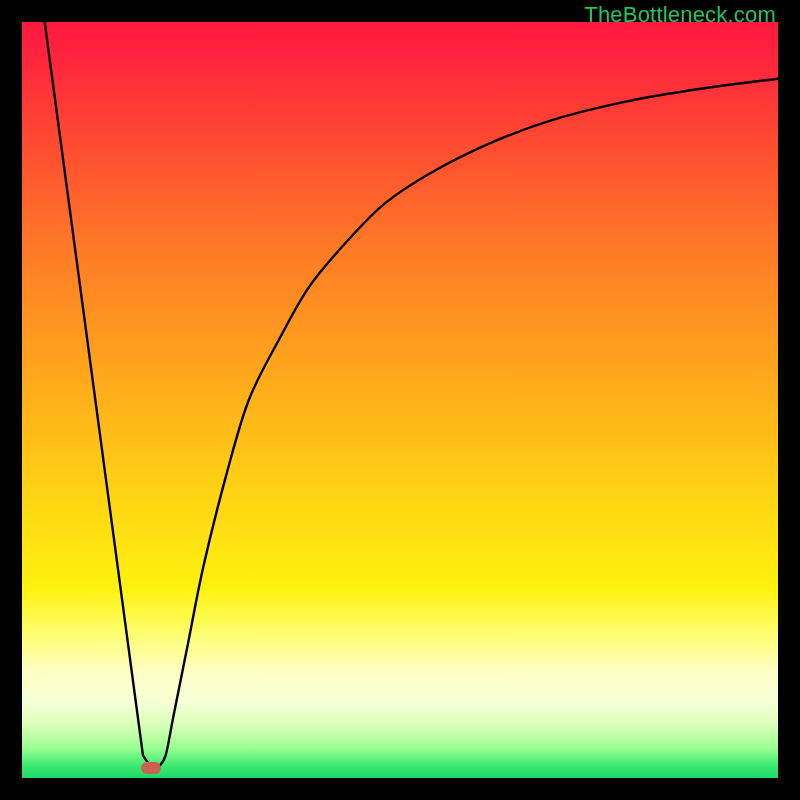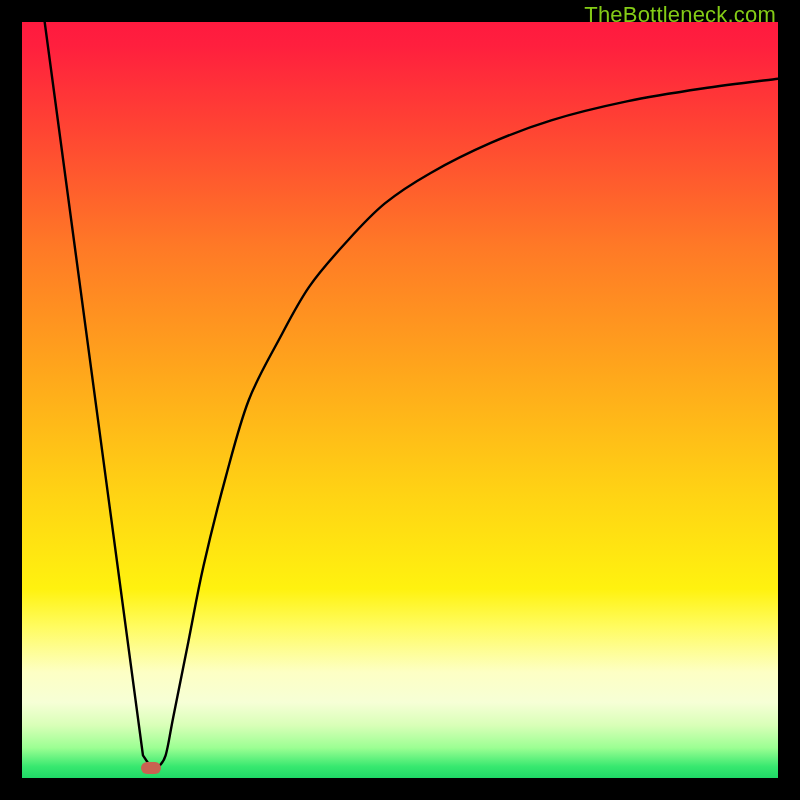--- a/index.html
+++ b/index.html
@@ -23,21 +23,21 @@
     position: absolute;
     left: 0;
     top: 0;
     width: 756px;
     height: 756px;
   }
   .watermark {
     position: absolute;
     top: 2px;
     right: 24px;
-    color: #84cc16;
+    color: #22c55e;
     font-size: 22px;
     font-weight: 500;
     letter-spacing: 0.2px;
     font-family: Arial, Helvetica, sans-serif;
   }
   .marker {
     position: absolute;
     width: 20px;
     height: 12px;
     border-radius: 6px;

